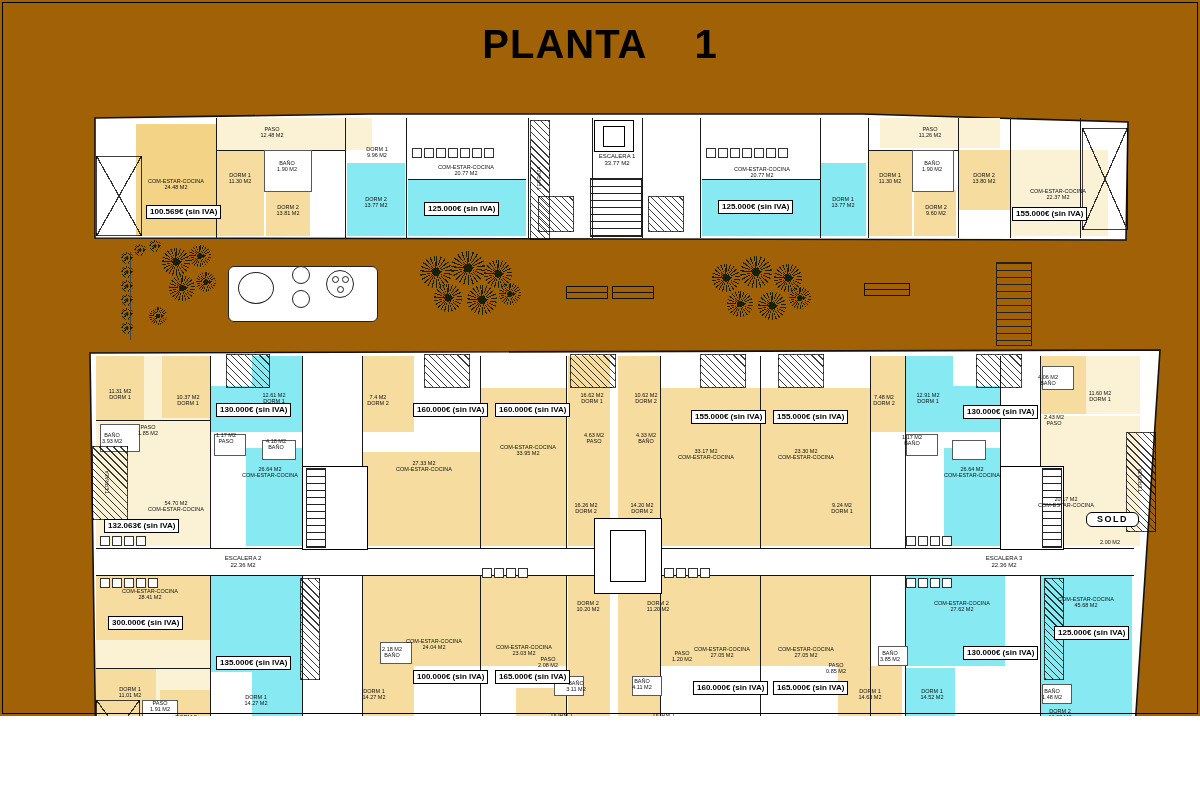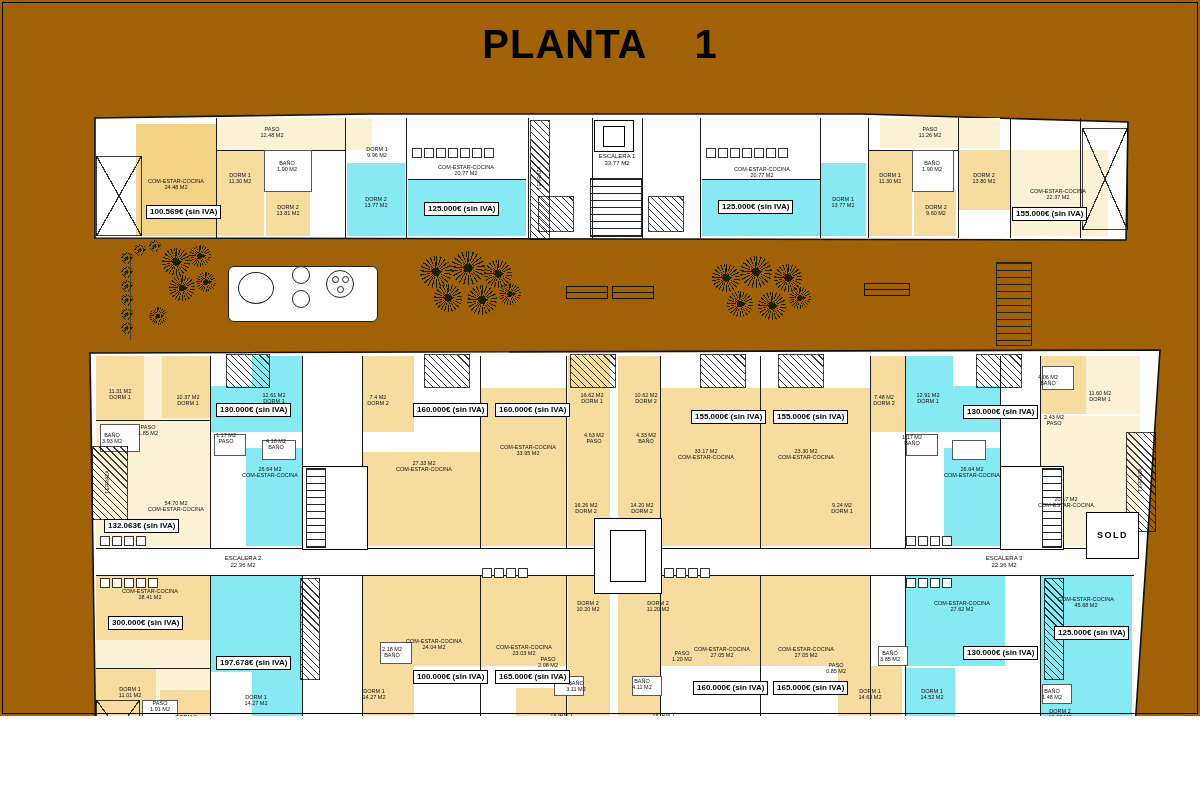--- a/index.html
+++ b/index.html
@@ -17,21 +17,21 @@
   .xbox{position:absolute;border:1px solid rgba(0,0,0,.75);background:
     linear-gradient(to top right,transparent calc(50% - .6px),#333 calc(50% - .6px) calc(50% + .6px),transparent calc(50% + .6px)),
     linear-gradient(to bottom right,transparent calc(50% - .6px),#333 calc(50% - .6px) calc(50% + .6px),transparent calc(50% + .6px));}
   .corridor{position:absolute;background:#fff;border-top:1px solid #111;border-bottom:1px solid #111;}
   .core{position:absolute;background:#fff;border:1.3px solid #000;}
   .core > div{position:absolute;inset:15% 22%;border:1px solid #000;}
   .treads{position:absolute;border:1px solid #222;
           background-image:repeating-linear-gradient(to bottom,#222 0 1px,transparent 1px 7px);}
   .badge{position:absolute;background:#fff;border:1px solid #000;color:#000;
          font-weight:bold;font-size:8px;line-height:1;padding:2px 3px;white-space:nowrap;z-index:20;}
-  .badge.sold{font-size:9px;letter-spacing:1.5px;padding:18px 10px;}
+  .badge.sold{font-size:9px;letter-spacing:1.5px;padding:2px 10px;border-radius:6px;}
   .lbl{position:absolute;color:#111;white-space:pre-line;text-align:center;line-height:1.15;
        transform:translate(-50%,-50%);z-index:15;}
   .fixrow{position:absolute;display:flex;gap:2px;z-index:12;}
   .fixrow span{width:8px;height:8px;border:1px solid #333;background:#fff;display:block;}
   .shrub{position:absolute;border-radius:50%;
          background:radial-gradient(circle,#16200b 0 18%,transparent 19%),
                     repeating-conic-gradient(#16200b 0 5deg,transparent 5deg 16deg);}
   .plantline{position:absolute;width:1px;background:#444;}
   .bench{position:absolute;border:1px solid #111;background:linear-gradient(#111,#111) center/100% 1px no-repeat;}
   .pergola{position:absolute;border:1px solid #222;border-radius:6px;background:#fff;}
@@ -286,21 +286,21 @@
       <div class="badge" style="left: 718px; top: 200px;">125.000€ (sin IVA)</div>
       <div class="badge" style="left: 1012px; top: 207px;">155.000€ (sin IVA)</div>
       <div class="badge" style="left: 104px; top: 519px;">132.063€ (sin IVA)</div>
       <div class="badge" style="left: 216px; top: 403px;">130.000€ (sin IVA)</div>
       <div class="badge" style="left: 413px; top: 403px;">160.000€ (sin IVA)</div>
       <div class="badge" style="left: 495px; top: 403px;">160.000€ (sin IVA)</div>
       <div class="badge" style="left: 691px; top: 410px;">155.000€ (sin IVA)</div>
       <div class="badge" style="left: 773px; top: 410px;">155.000€ (sin IVA)</div>
       <div class="badge" style="left: 963px; top: 405px;">130.000€ (sin IVA)</div>
       <div class="badge" style="left: 108px; top: 616px;">300.000€ (sin IVA)</div>
-      <div class="badge" style="left: 216px; top: 656px;">197.678€ (sin IVA)</div>
+      <div class="badge" style="left: 216px; top: 656px;">135.000€ (sin IVA)</div>
       <div class="badge" style="left: 413px; top: 670px;">100.000€ (sin IVA)</div>
       <div class="badge" style="left: 495px; top: 670px;">165.000€ (sin IVA)</div>
       <div class="badge" style="left: 693px; top: 681px;">160.000€ (sin IVA)</div>
       <div class="badge" style="left: 773px; top: 681px;">165.000€ (sin IVA)</div>
       <div class="badge" style="left: 963px; top: 646px;">130.000€ (sin IVA)</div>
       <div class="badge" style="left: 1054px; top: 626px;">125.000€ (sin IVA)</div>
       <div class="badge sold" style="left: 1086px; top: 512px;">SOLD</div>
       <div class="lbl" style="left: 176px; top: 184px; font-size: 5.5px;">COM-ESTAR-COCINA
 24.48 M2</div>
       <div class="lbl" style="left: 272px; top: 132px; font-size: 5.5px;">PASO

